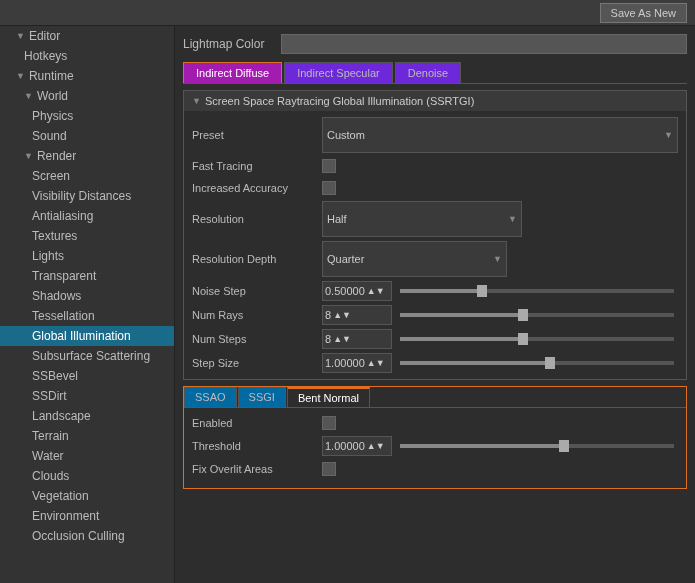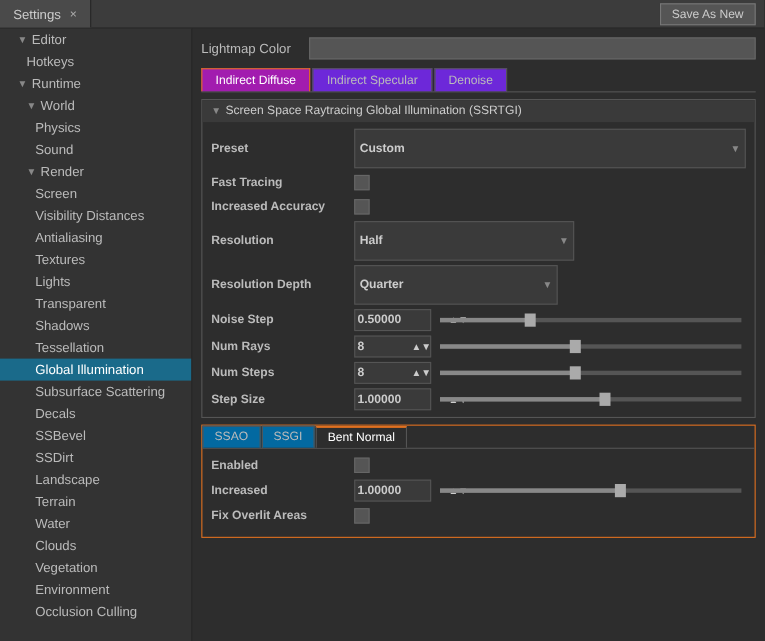--- a/index.html
+++ b/index.html
@@ -141,21 +141,20 @@
       background: #3a3a3a;
       padding: 4px 8px;
       font-size: 11px;
       color: #ccc;
       display: flex;
       align-items: center;
       gap: 4px;
     }
     .section-body {
       padding: 4px 0;
-      font-weight: bold;
     }
 
     
     .form-row {
       display: flex;
       align-items: center;
       padding: 2px 8px;
       min-height: 22px;
     }
     .form-label {
@@ -207,21 +206,20 @@
     .num-input {
       background: #3a3a3a;
       border: 1px solid #555;
       color: #ccc;
       font-size: 11px;
       width: 70px;
       height: 20px;
       padding: 0 2px;
       display: flex;
       align-items: center;
-      gap: 41px;
     }
     .slider-track {
       flex: 1;
       height: 4px;
       background: #555;
       position: relative;
       margin: 0 4px;
     }
     .slider-fill {
       height: 100%;
@@ -266,24 +264,20 @@
 
     
     ::-webkit-scrollbar { width: 8px; }
     ::-webkit-scrollbar-track { background: #333; }
     ::-webkit-scrollbar-thumb { background: #555; }
   </style>
 </head>
 <body>
 
 <div class="title-bar">
-  <div class="title-tab">
-    <span>Settings</span>
-    <span class="close-btn">×</span>
-  </div>
   <button class="save-as-new-btn">Save As New</button>
 </div>
 
 <div class="main-layout">
 
   <div class="sidebar">
     <div class="sidebar-item indent1 sidebar-collapse">
       <span class="arrow">▼</span>
       <span>Editor</span>
     </div>
@@ -332,23 +326,20 @@
     <div class="sidebar-item indent3">
       <span>Tessellation</span>
     </div>
     <div class="sidebar-item indent3 active">
       <span>Global Illumination</span>
     </div>
     <div class="sidebar-item indent3">
       <span>Subsurface Scattering</span>
     </div>
     <div class="sidebar-item indent3">
-      <span>Decals</span>
-    </div>
-    <div class="sidebar-item indent3">
       <span>SSBevel</span>
     </div>
     <div class="sidebar-item indent3">
       <span>SSDirt</span>
     </div>
     <div class="sidebar-item indent3">
       <span>Landscape</span>
     </div>
     <div class="sidebar-item indent3">
       <span>Terrain</span>
@@ -517,21 +508,21 @@
       <div class="section-body" style="padding:4px 0 8px 0;">
 
         <div class="form-row">
           <span class="form-label">Enabled</span>
           <div class="form-value">
             <div class="checkbox-wrap"></div>
           </div>
         </div>
 
         <div class="form-row">
-          <span class="form-label">Increased</span>
+          <span class="form-label">Threshold</span>
           <div class="form-value">
             <div class="num-input">
               <span style="font-size:11px">1.00000</span>
               <span style="font-size:9px;margin-left:2px;">▲▼</span>
             </div>
             <div class="slider-track" style="flex:1">
               <div class="slider-fill" style="width:60%"></div>
               <div class="slider-thumb" style="left:58%"></div>
             </div>
           </div>

